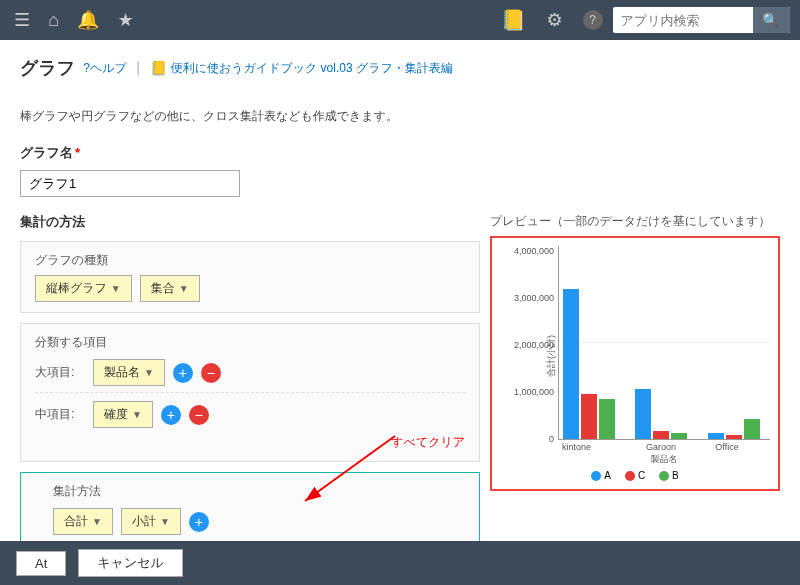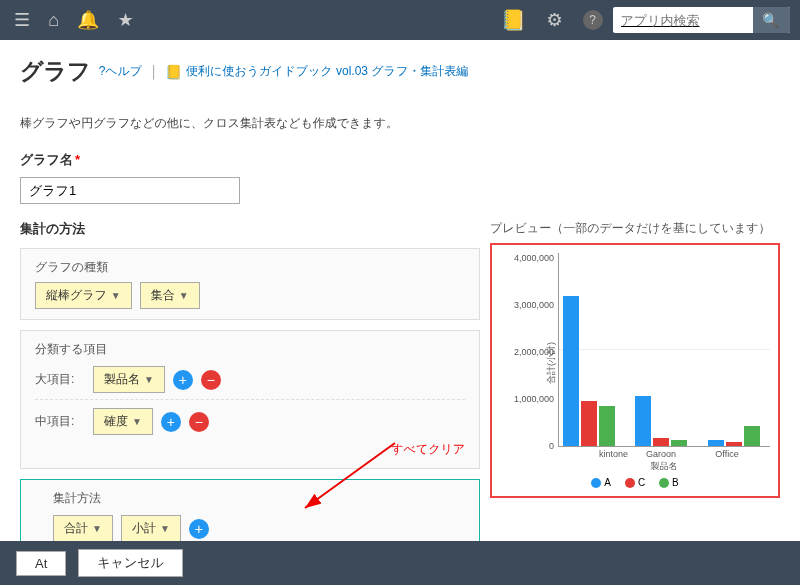--- a/index.html
+++ b/index.html
@@ -24,21 +24,20 @@
       background: #fff;
       border-radius: 2px;
       overflow: hidden;
     }
     .search-input {
       border: none;
       outline: none;
       padding: 4px 8px;
       font-size: 13px;
       width: 140px;
-      text-decoration: underline;
     }
     .search-btn {
       background: #5a6a7a;
       border: none;
       color: #fff;
       padding: 5px 10px;
       cursor: pointer;
       font-size: 14px;
     }
 
@@ -52,21 +51,21 @@
     }
 
     
     .page-title-row {
       display: flex;
       align-items: center;
       gap: 8px;
       margin-bottom: 8px;
     }
     .page-title {
-      font-size: 23px;
+      font-size: 18px;
       font-weight: bold;
       color: #333;
     }
     .help-link {
       color: #0070c0;
       font-size: 12px;
       cursor: pointer;
       text-decoration: none;
     }
     .separator { color: #999; font-size: 12px; }
@@ -393,21 +392,21 @@
               <div style="display:flex;flex-direction:column;align-items:center;flex:1;">
                 <div style="display:flex;align-items:flex-end;gap:2px;height:180px;">
                   <div style="width:16px;height:6px;background:#2196F3;"></div>
                   <div style="width:16px;height:4px;background:#e53935;"></div>
                   <div style="width:16px;height:20px;background:#4CAF50;"></div>
                 </div>
               </div>
             </div>
 
             <div style="display:flex;gap:0;padding:2px 10px 0 4px;">
-              <div style="flex:1;text-align:right;font-size:9px;color:#555;">kintone</div>
+              <div style="flex:1;text-align:left;font-size:9px;color:#555;">kintone</div>
               <div style="flex:1;text-align:center;font-size:9px;color:#555;">Garoon</div>
               <div style="flex:1;text-align:center;font-size:9px;color:#555;">Office</div>
             </div>
 
             <div style="text-align:center;font-size:9px;color:#555;margin-top:1px;">製品名</div>
           </div>
         </div>
 
         <div style="display:flex;gap:14px;justify-content:center;margin-top:4px;">
           <div style="display:flex;align-items:center;gap:3px;">

